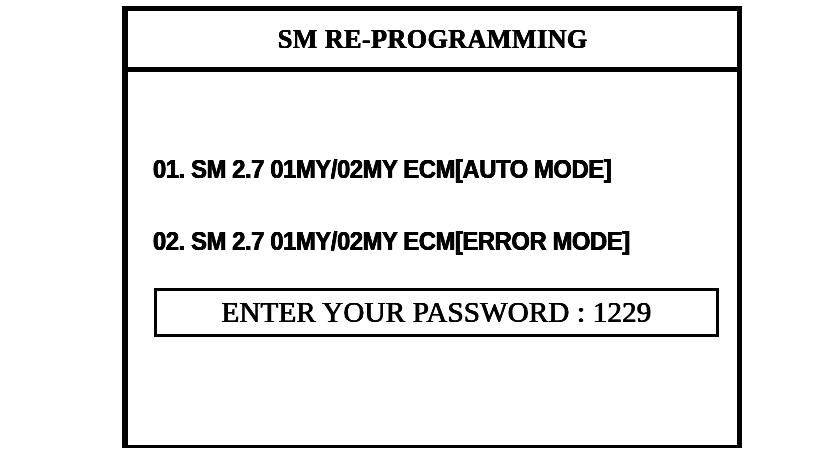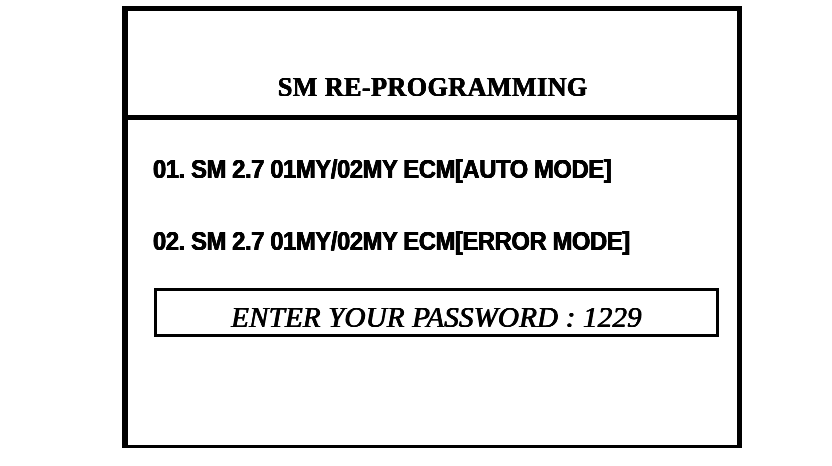--- a/index.html
+++ b/index.html
@@ -35,21 +35,20 @@
   #title-bar {
     position: absolute;
     left: 0;
     top: 0;
     right: 0;
     height: 56px;
     border-bottom: 5px solid #000000;
     display: flex;
     align-items: center;
     justify-content: center;
-    margin-top: 48px;
   }
   #title-text {
     font-family: "Liberation Serif", serif;
     font-weight: bold;
     font-size: 27px;
     letter-spacing: 0.4px;
     color: #000000;
     white-space: nowrap;
     transform: scaleX(0.97);
     text-shadow: 0.35px 0 0 #000, -0.35px 0 0 #000, 0 0.3px 0 #000;
@@ -86,23 +85,22 @@
   #password-box {
     position: absolute;
     left: 26px;
     top: 216px;
     width: 565px;
     height: 49px;
     box-sizing: border-box;
     border: 3px solid #000000;
     background: #ffffff;
     display: flex;
-    align-items: flex-end;
+    align-items: center;
     justify-content: center;
-    font-style: italic;
   }
   #password-text {
     font-family: "Liberation Serif", serif;
     font-size: 29px;
     font-weight: normal;
     color: #000000;
     letter-spacing: 0.2px;
     white-space: nowrap;
     text-shadow: 0.45px 0 0 #000, -0.45px 0 0 #000, 0 0.35px 0 #000;
   }

